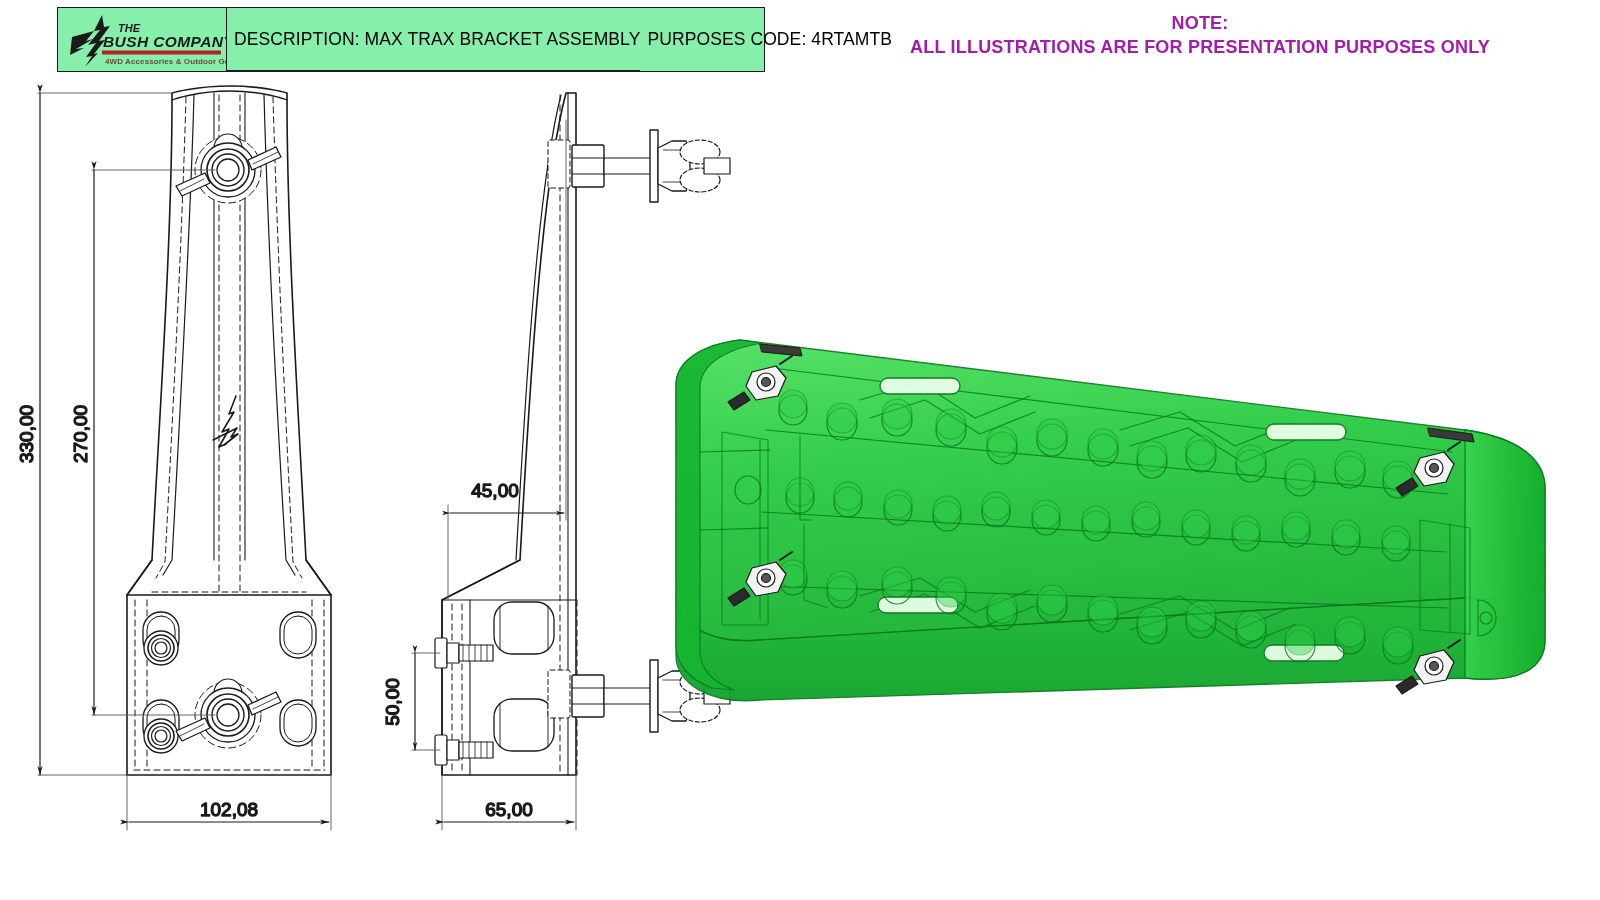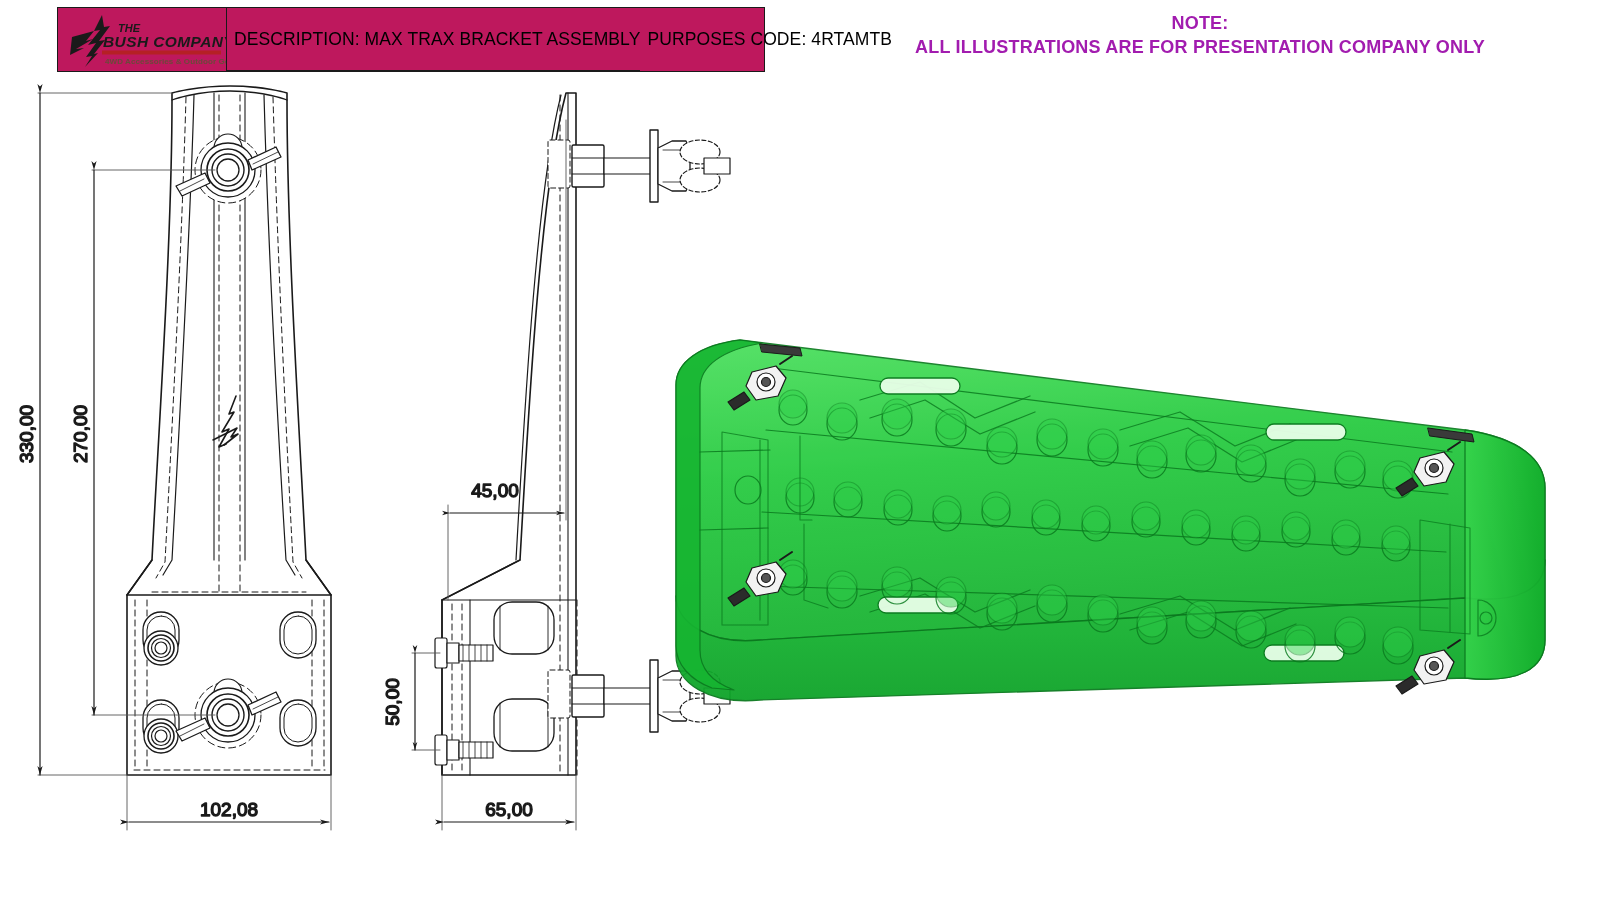--- a/index.html
+++ b/index.html
@@ -1,21 +1,21 @@
 <!DOCTYPE html>
 <html><head>
 <meta charset="utf-8">
 <style>
   html,body{margin:0;padding:0;background:#ffffff;}
   body{width:1600px;height:900px;position:relative;overflow:hidden;
        font-family:"Liberation Sans",sans-serif;color:#000;}
 
   
   #title-block{position:absolute;left:57px;top:7px;width:708px;height:65px;
-    border:1.5px solid #1a1a1a;box-sizing:border-box;display:flex;background:#be185d;}
+    border:1.5px solid #1a1a1a;box-sizing:border-box;display:flex;background:#86efac;}
   #logo-cell{width:177px;border-right:1.5px solid #1a1a1a;box-sizing:border-box;
     position:relative;display:flex;align-items:center;justify-content:center;}
   #text-cell{flex:1;display:flex;flex-direction:row;}
   .tb-row{flex:1;display:flex;align-items:center;padding-left:7px;font-size:17.5px;
     letter-spacing:.1px;white-space:nowrap;}
   .tb-row.top{border-bottom:1.5px solid #1a1a1a;}
 
   
   #note{position:absolute;left:855px;top:11px;width:690px;text-align:center;
     color:#a21caf;font-weight:bold;font-size:18px;line-height:1.35;
@@ -47,21 +47,21 @@
   </div>
 
   <div id="text-cell">
     <div class="tb-row top">DESCRIPTION: MAX TRAX BRACKET ASSEMBLY</div>
     <div class="tb-row">PURPOSES CODE: 4RTAMTB</div>
   </div>
 </div>
 
 <div id="note">
   <div>NOTE:</div>
-  <div>ALL ILLUSTRATIONS ARE FOR PRESENTATION COMPANY ONLY</div>
+  <div>ALL ILLUSTRATIONS ARE FOR PRESENTATION PURPOSES ONLY</div>
 </div>
 
 <svg class="canvas" viewBox="0 0 1600 900">
   <defs>
     <marker id="ar" markerWidth="10" markerHeight="10" refX="9" refY="3" orient="auto" markerUnits="userSpaceOnUse">
       <path d="M0,0.4 L9,3 L0,5.6 L2.4,3 Z" fill="#1a1a1a"></path>
     </marker>
     <marker id="arS" markerWidth="9" markerHeight="9" refX="8" refY="2.7" orient="auto" markerUnits="userSpaceOnUse">
       <path d="M0,0.4 L8,2.7 L0,5 L2.2,2.7 Z" fill="#1a1a1a"></path>
     </marker>

